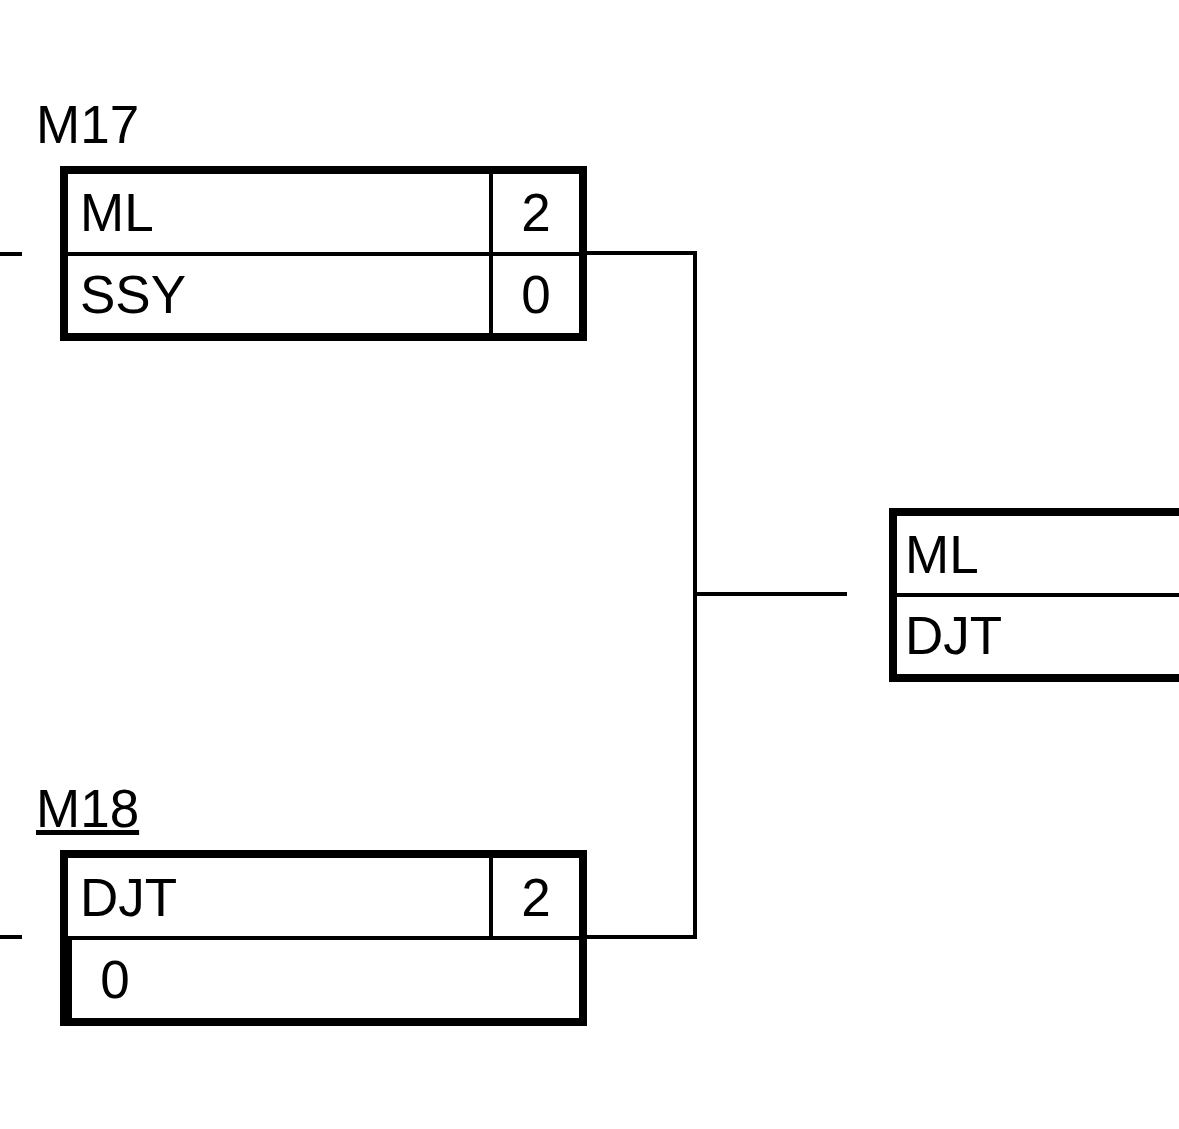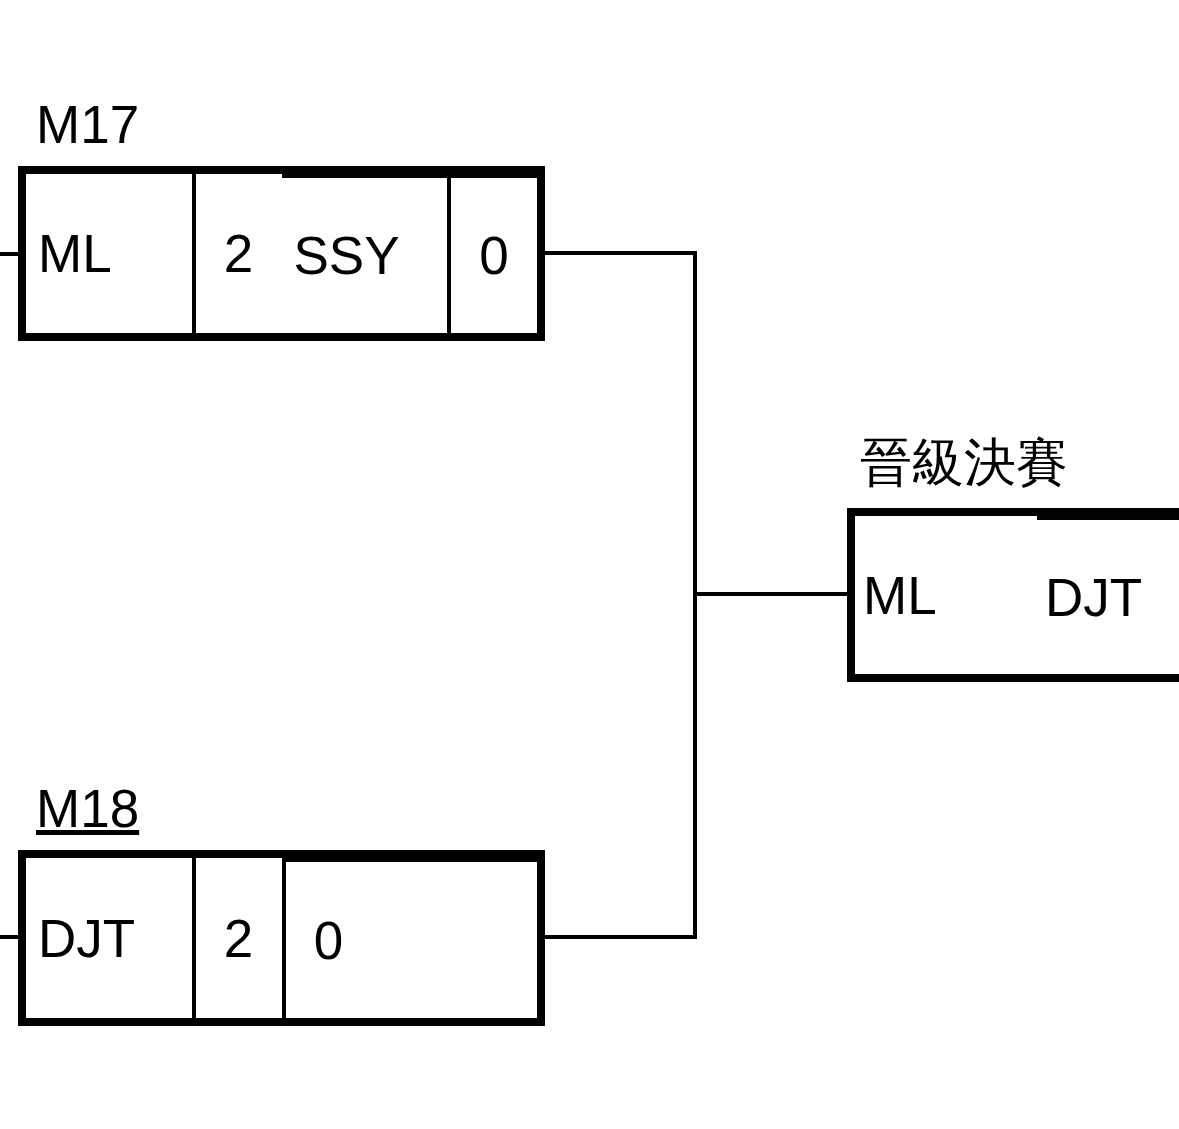--- a/index.html
+++ b/index.html
@@ -25,20 +25,22 @@
     font-size: 53px;
     line-height: 1.0;
     white-space: nowrap;
     color: var(--text);
   }
   .match-box {
     position: absolute;
     border: 8px solid var(--line);
     background: var(--bg);
     display: flex;
+    flex-direction: column;
+    margin-left: 42px;
   }
   .player-row {
     flex: 1;
     display: flex;
     align-items: stretch;
     min-height: 0;
   }
   .player-row.second { border-top: 4px solid var(--line); gap: 10px; }
   .name-cell {
     flex: 1;
@@ -106,21 +108,20 @@
   <div class="match-box" id="m18-box">
     <div class="player-row">
       <div class="name-cell">DJT</div>
       <div class="score-cell">2</div>
     </div>
     <div class="player-row second">
       <div class="score-cell">0</div>
     </div>
   </div>
 
-  <div class="match-label" id="final-label">晉級決賽</div>
   <div class="match-box final" id="final-box">
     <div class="player-row">
       <div class="name-cell">ML</div>
     </div>
     <div class="player-row second">
       <div class="name-cell">DJT</div>
     </div>
   </div>
 
 </div>

